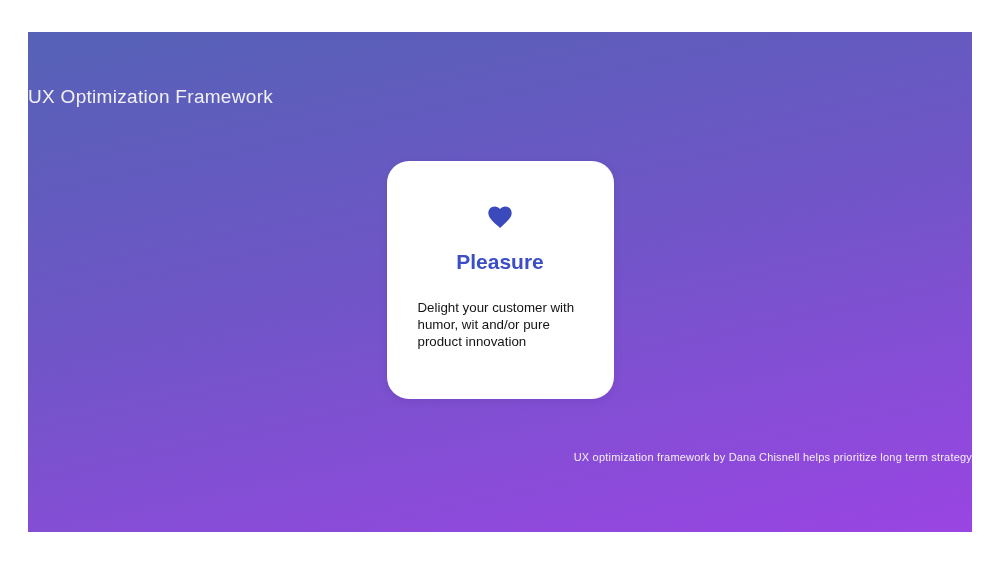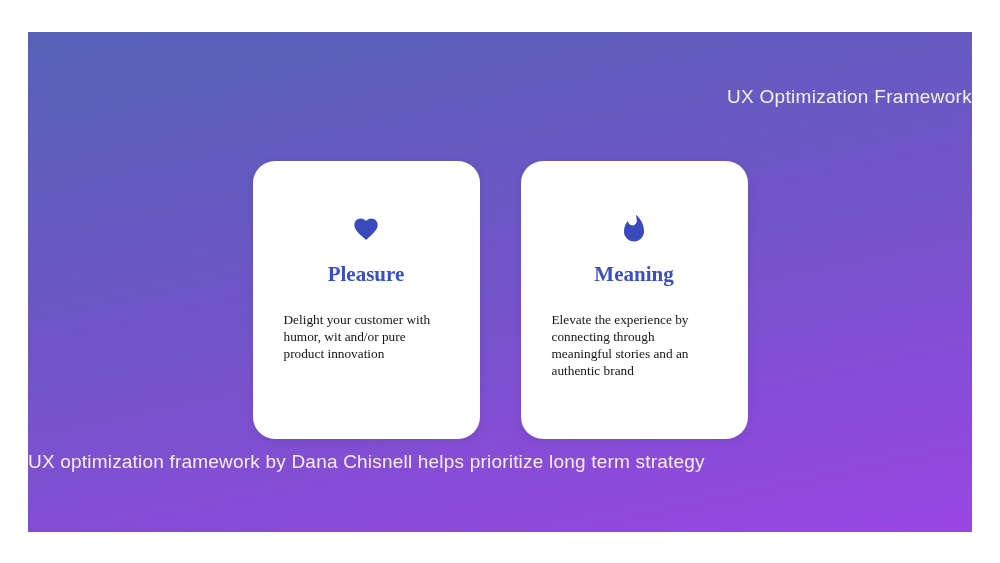--- a/index.html
+++ b/index.html
@@ -12,43 +12,42 @@
   .canvas { position: relative; width: 1000px; height: 563px; background: #ffffff; }
   .slide {
     position: absolute;
     left: 28px; top: 32px;
     width: 944px; height: 500px;
     background: linear-gradient(168deg, #5562b6 0%, #7155c8 48%, #9a45e3 100%);
   }
   .slide-title {
     position: absolute;
     top: 54px; left: 0; width: 100%;
-    text-align: right;
+    text-align: left;
     color: #f2f1f7;
     font-size: 19px;
     font-weight: 400;
     letter-spacing: 0.3px;
   }
   .cards {
     position: absolute;
     top: 129px; left: 0; width: 100%;
     display: flex;
     justify-content: center;
     gap: 41px;
   }
   .card {
-    width: 227px; height: 278px;
+    width: 227px; height: 238px;
     background: #ffffff;
     border-radius: 22px;
     box-shadow: 0 2px 8px rgba(38, 22, 88, 0.10);
     display: flex;
     flex-direction: column;
     align-items: center;
-    padding-top: 48px;
-    font-family: Liberation Serif, serif;
+    padding-top: 36px;
   }
   .card-icon {
     height: 40px;
     display: flex;
     align-items: center;
     justify-content: center;
   }
   .card-title {
     margin-top: 12px;
     font-size: 21px;
@@ -62,23 +61,23 @@
     width: 100%;
     padding: 0 31px;
     font-size: 13.3px;
     line-height: 17px;
     color: #141414;
     text-align: left;
   }
   .slide-caption {
     position: absolute;
     top: 419px; left: 0; width: 100%;
-    text-align: left;
+    text-align: right;
     color: #f4eefb;
-    font-size: 19px;
+    font-size: 11px;
     font-weight: 400;
     letter-spacing: 0.2px;
   }
 </style>
 </head>
 <body>
 
 <div class="canvas">
   <div class="slide">
 
@@ -90,27 +89,18 @@
         <div class="card-icon">
           <svg width="30" height="28" viewBox="0 0 24 24" aria-hidden="true">
             <path fill="#3a4abc" d="M12 21.35l-1.45-1.32C5.4 15.36 2 12.28 2 8.5 2 5.42 4.42 3 7.5 3c1.74 0 3.41.81 4.5 2.09C13.09 3.81 14.76 3 16.5 3 19.58 3 22 5.42 22 8.5c0 3.78-3.4 6.86-8.55 11.54L12 21.35z"></path>
           </svg>
         </div>
         <div class="card-title">Pleasure</div>
         <div class="card-desc">Delight your customer with humor, wit and/or pure product innovation</div>
       </div>
 
 
-      <div class="card">
-        <div class="card-icon">
-          <svg width="30" height="36" viewBox="0 0 24 24" aria-hidden="true">
-            <path fill="#3a4abc" d="M13.5 0.67s0.74 2.65 0.74 4.8c0 2.06-1.35 3.73-3.41 3.73-2.07 0-3.63-1.67-3.63-3.73l0.03-0.36C5.21 7.51 4 10.62 4 14c0 4.42 3.58 8 8 8s8-3.58 8-8c0-5.39-2.59-10.2-6.5-13.33z"></path>
-          </svg>
-        </div>
-        <div class="card-title">Meaning</div>
-        <div class="card-desc">Elevate the experience by connecting through meaningful stories and an authentic brand</div>
-      </div>
 
     </div>
 
     <div class="slide-caption">UX optimization framework by Dana Chisnell helps prioritize long term strategy</div>
   </div>
 </div>
 
 </body></html>

